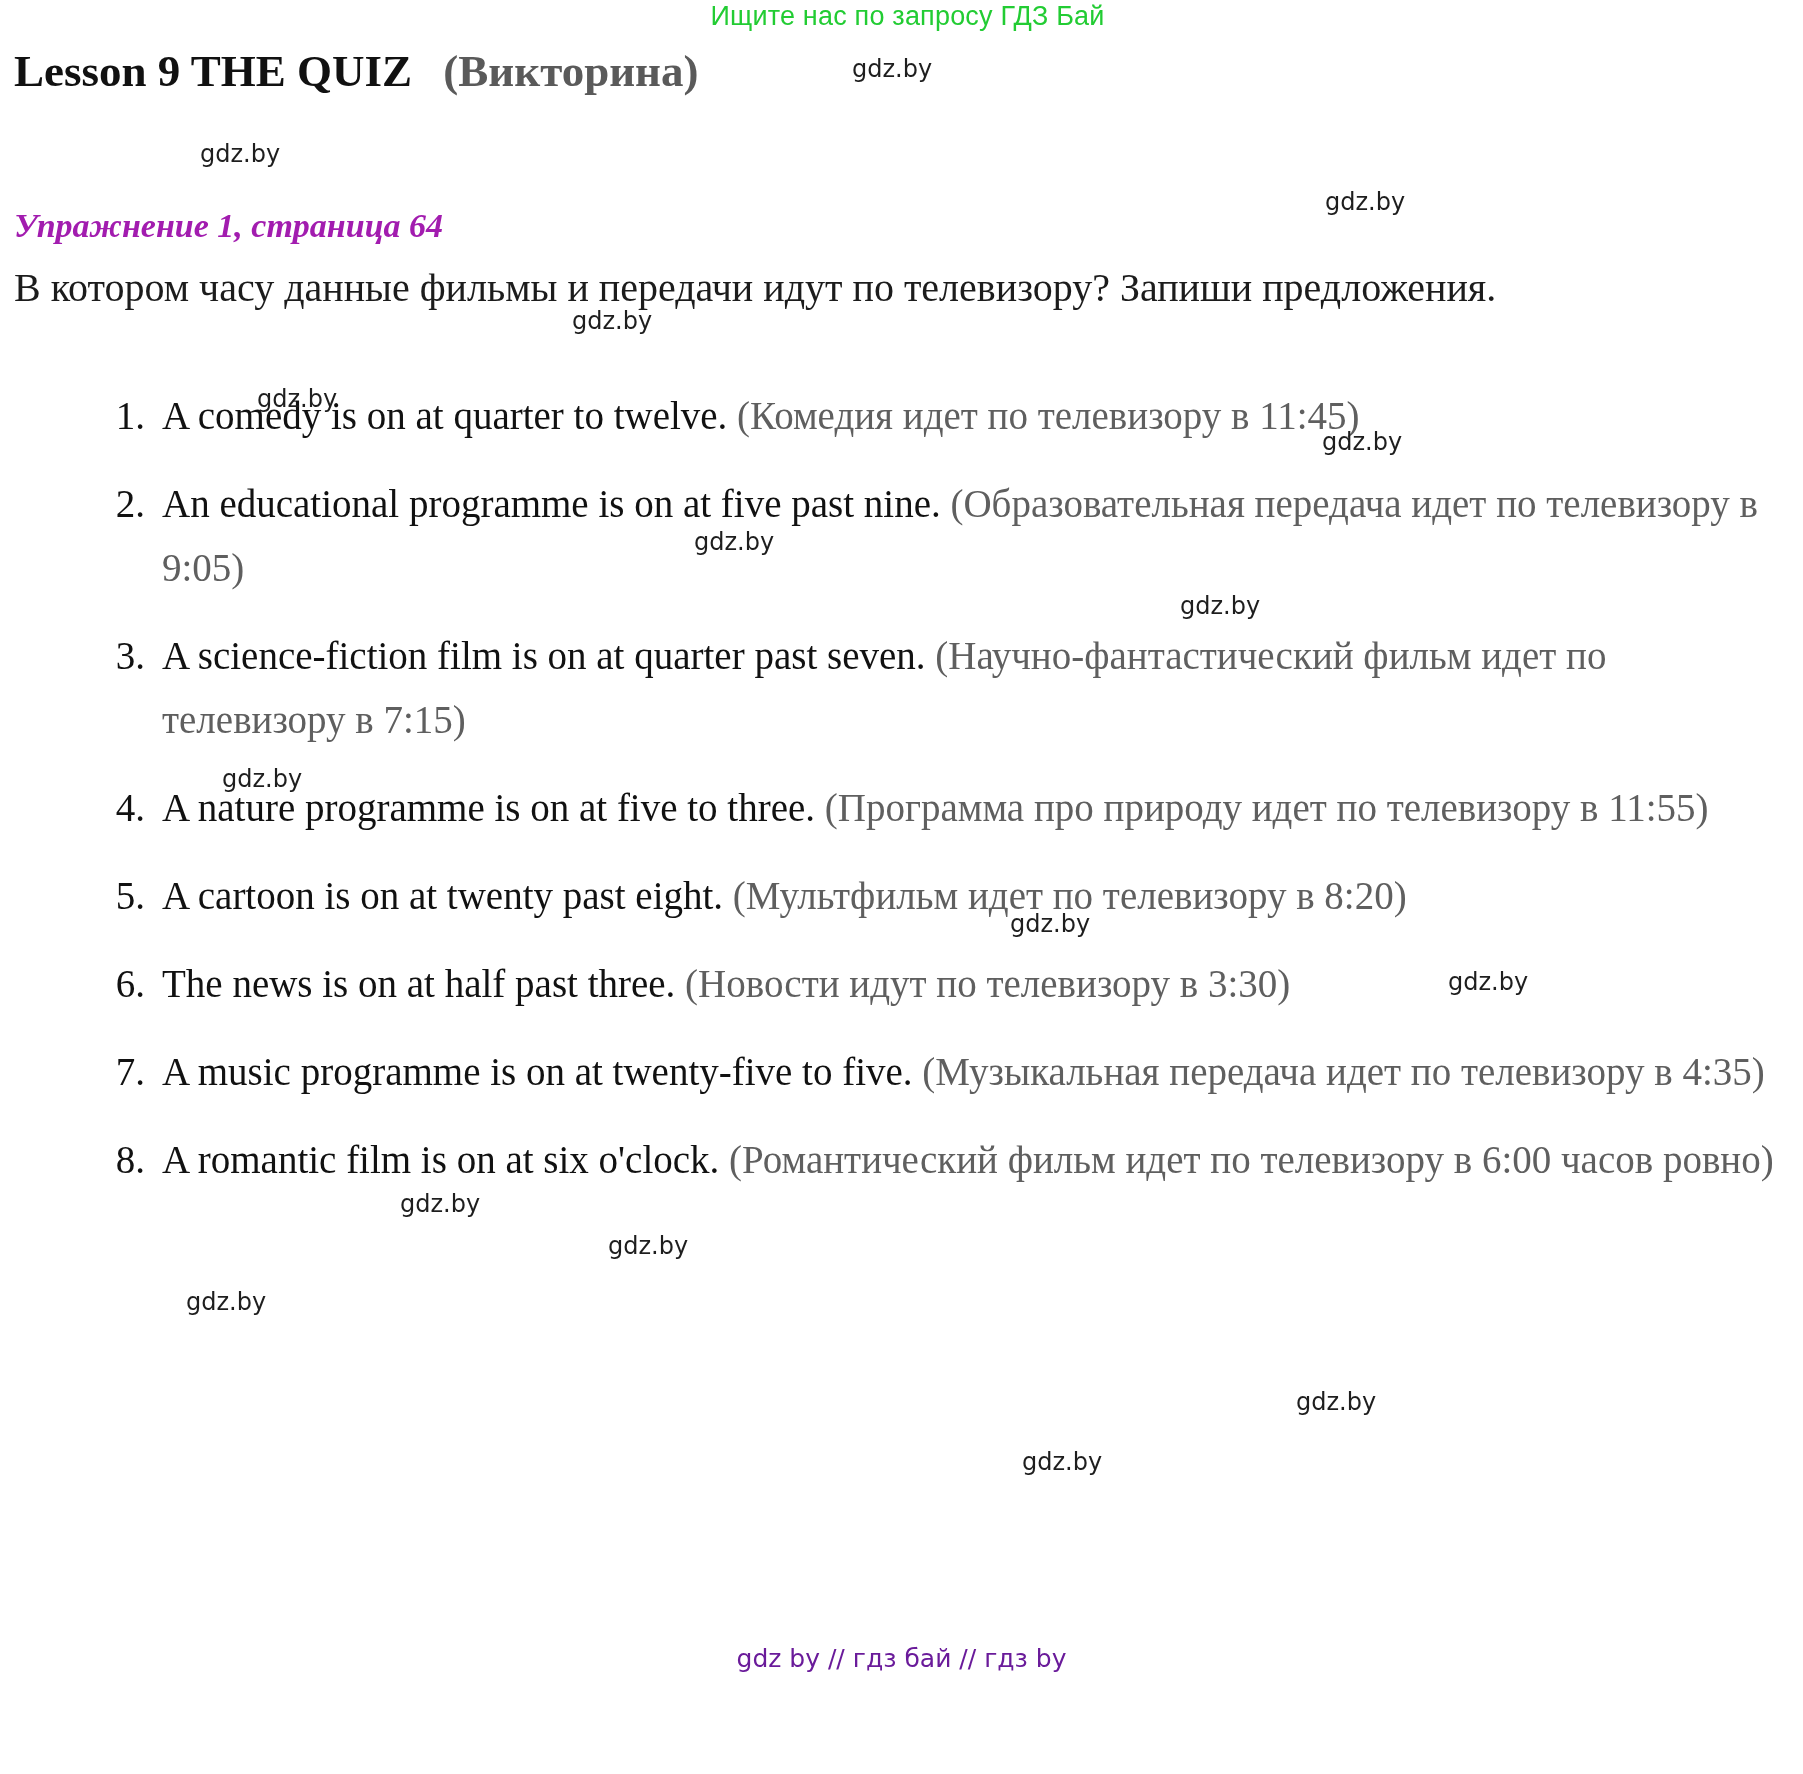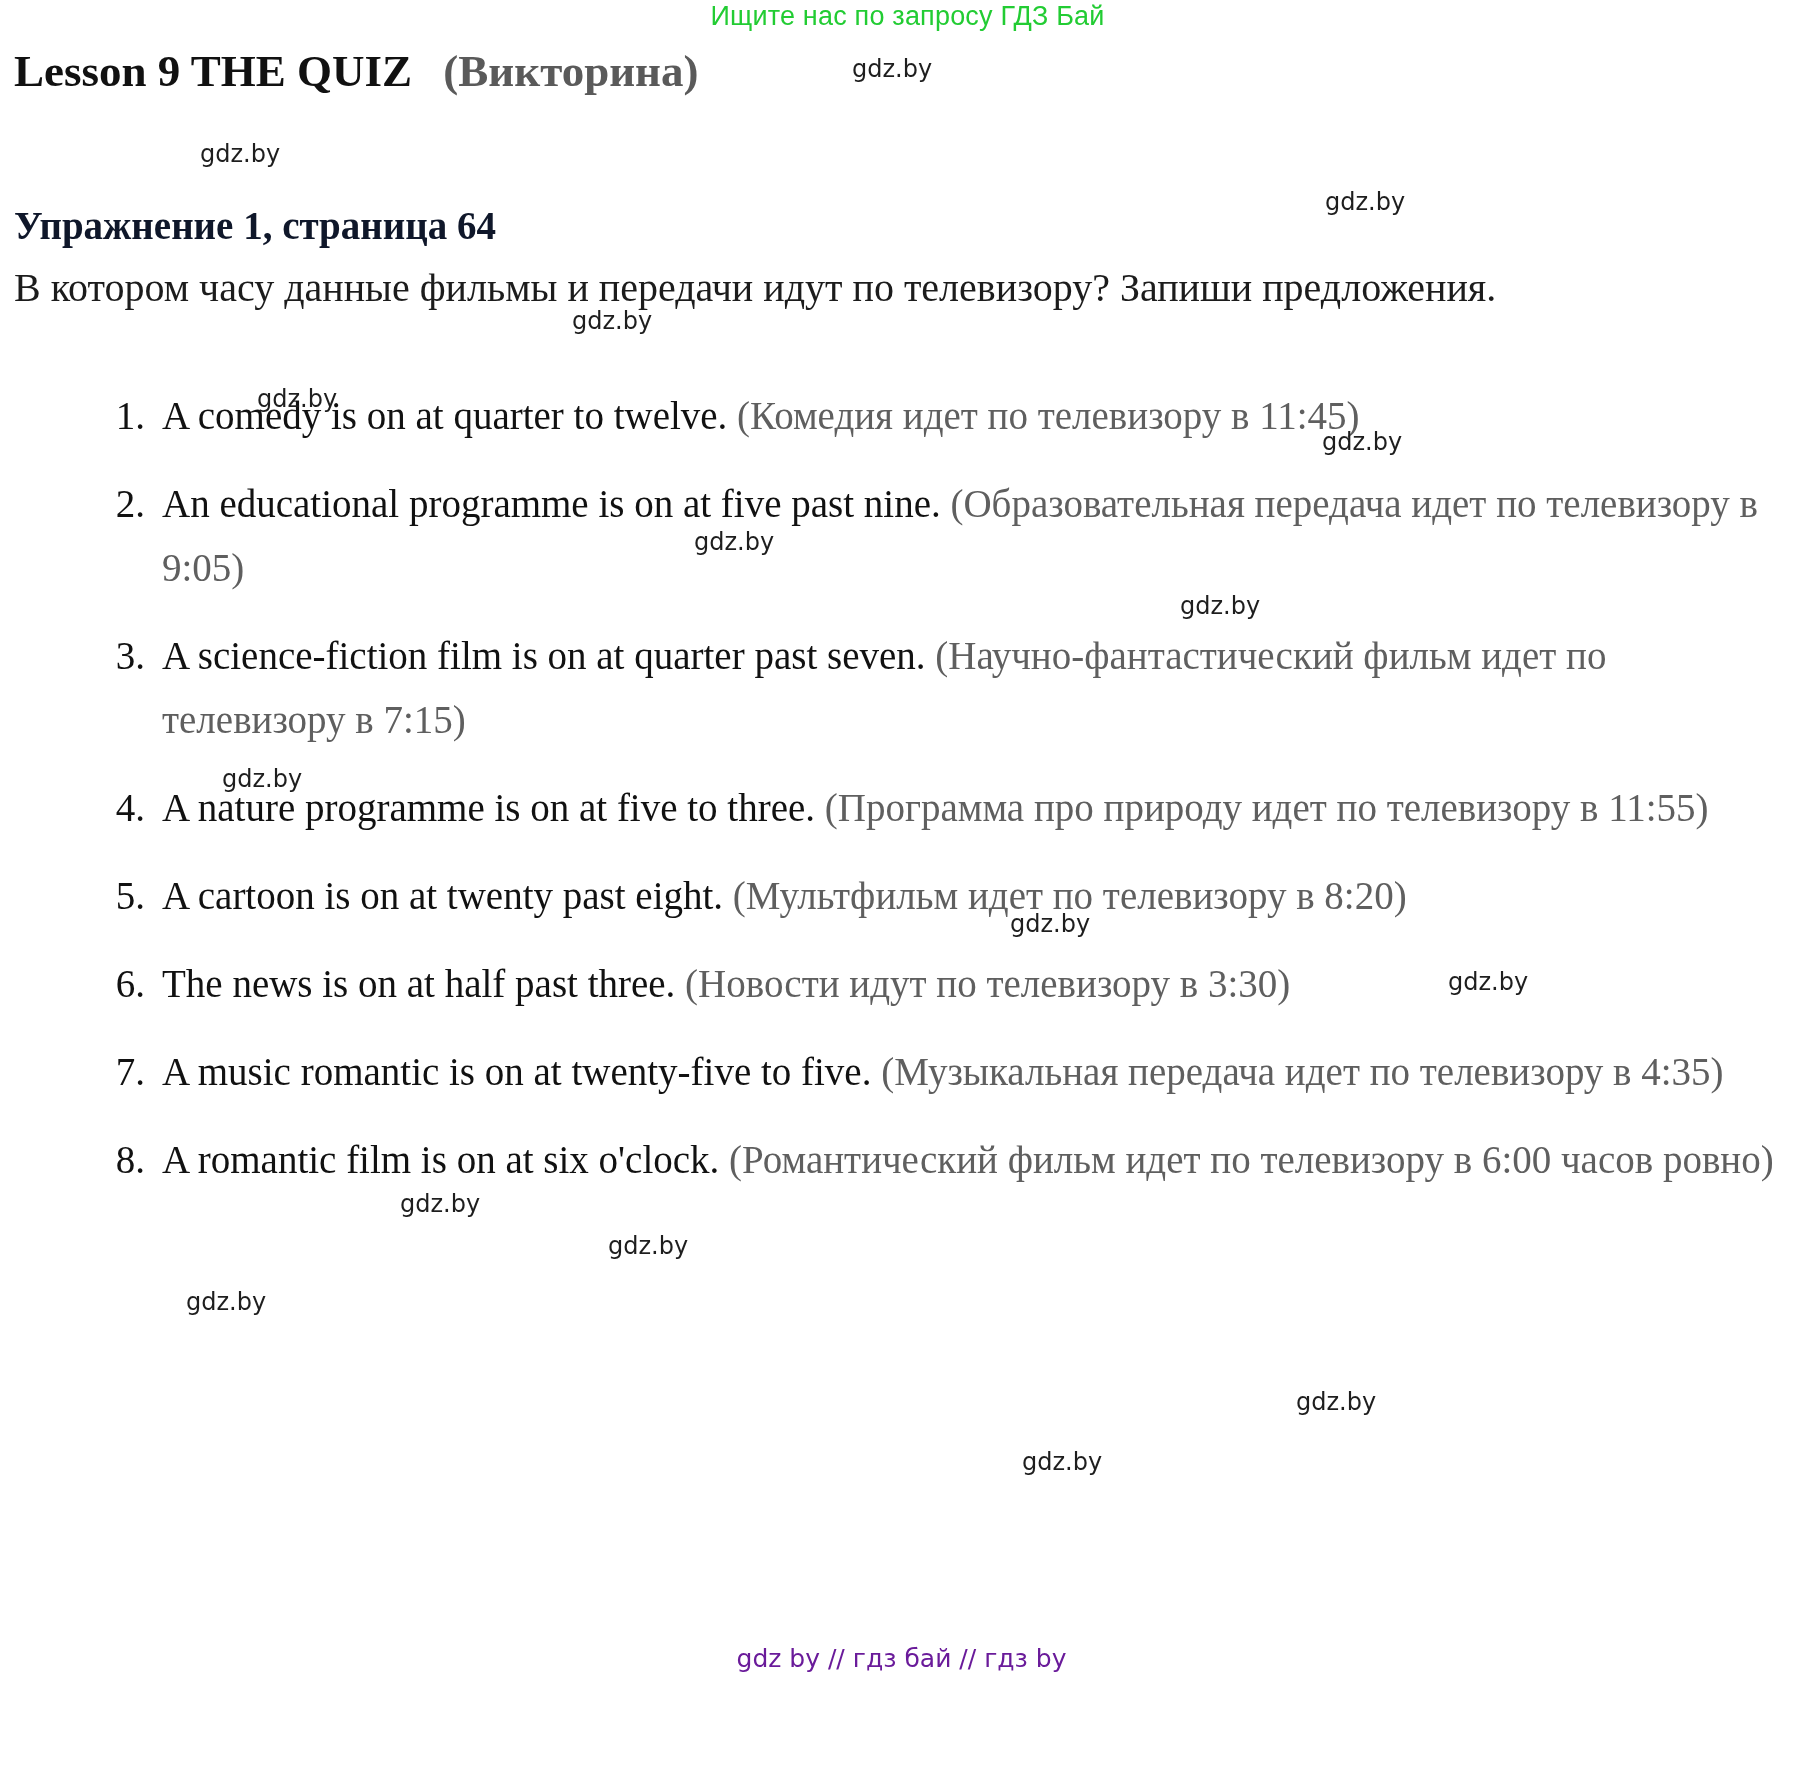--- a/index.html
+++ b/index.html
@@ -51,25 +51,26 @@
     font-weight: bold;
     color: #111111;
   }
   .lesson-title .ru {
     color: #5a5a5a;
     font-weight: bold;
     margin-left: 20px;
   }
 
   .ex-title {
-    font-size: 39px;
+    font-size: 34px;
     font-weight: bold;
-    color: #0f172a;
+    color: #a21caf;
     line-height: 50px;
     margin: 103px 0 0 0;
+    font-style: italic;
   }
 
   .ex-instruction {
     font-size: 40px;
     line-height: 57px;
     color: #1c1c1c;
     margin: 8px 0 0 0;
     max-width: 1500px;
   }
 
@@ -173,21 +174,21 @@
     </li>
 
     <li>
       <span class="num">6.</span>
       <span class="en">The news is on at half past three.</span>
       <span class="ru">(Новости идут по телевизору в 3:30)</span>
     </li>
 
     <li>
       <span class="num">7.</span>
-      <span class="en">A music romantic is on at twenty-five to five.</span>
+      <span class="en">A music programme is on at twenty-five to five.</span>
       <span class="ru">(Музыкальная передача идет по телевизору в 4:35)</span>
     </li>
 
     <li>
       <span class="num">8.</span>
       <span class="en">A romantic film is on at six o'clock.</span>
       <span class="ru">(Романтический фильм идет по телевизору в 6:00 часов ровно)</span>
     </li>
 
   </ol>

